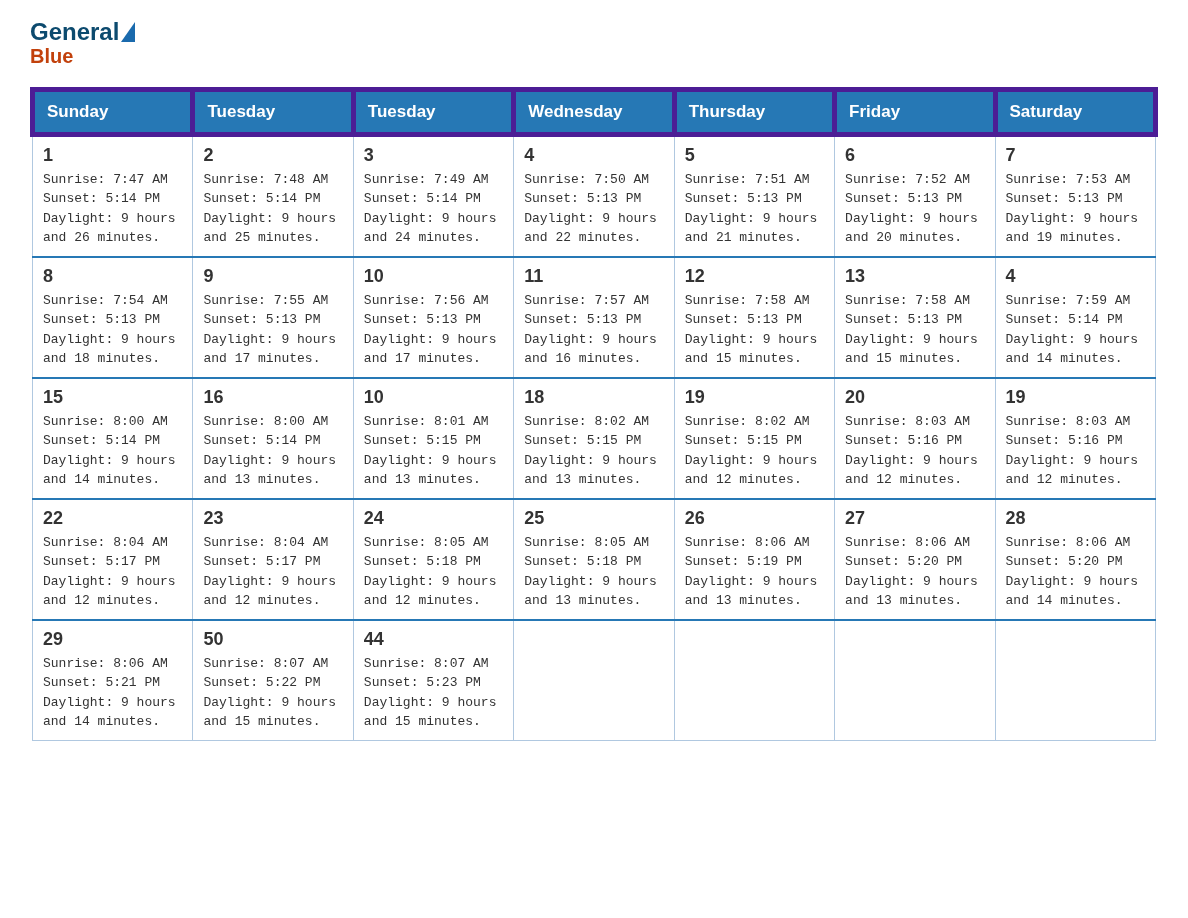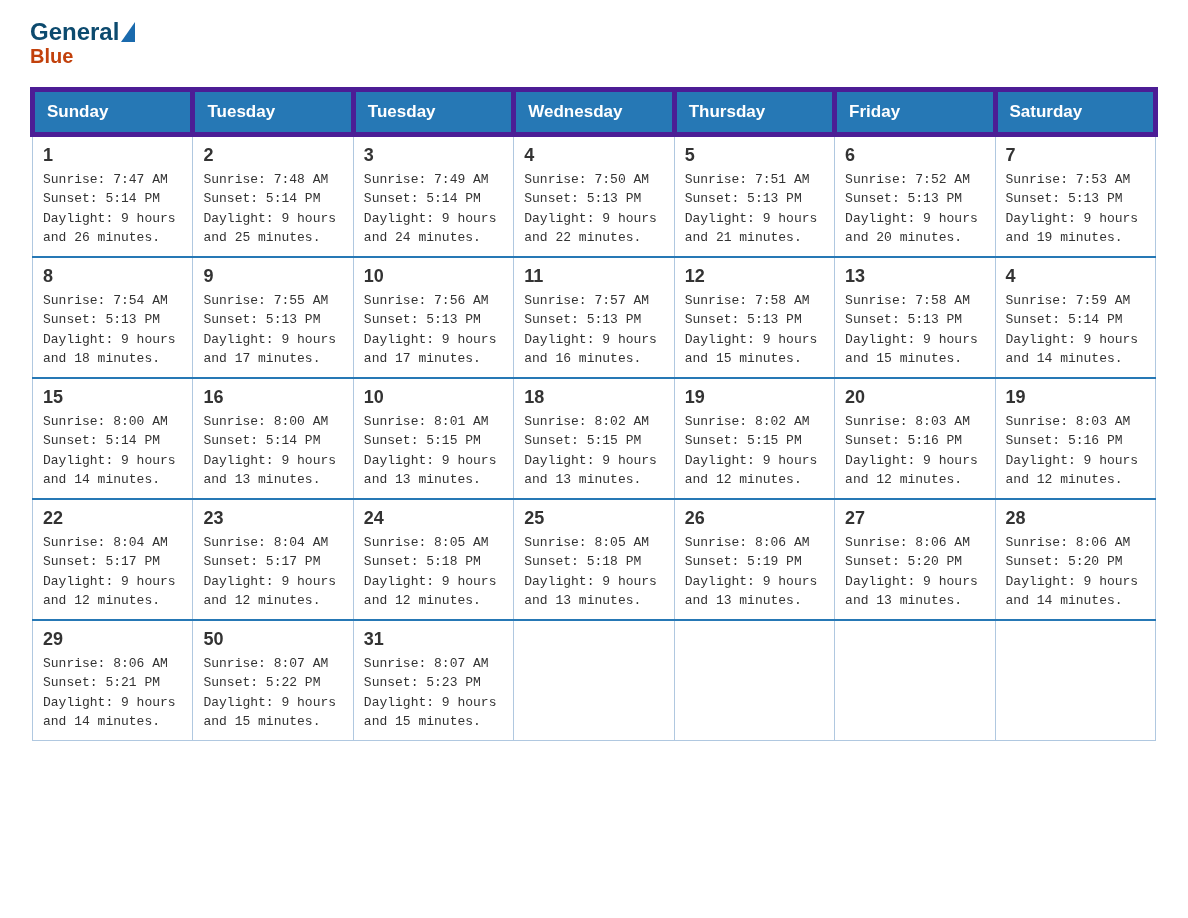--- a/index.html
+++ b/index.html
@@ -398,21 +398,21 @@
         <td>
         <div class="day-number">50</div>
         <div class="day-info">
           Sunrise: 8:07 AM<br>
           Sunset: 5:22 PM<br>
           Daylight: 9 hours<br>
           and 15 minutes.
         </div>
       </td>
         <td>
-        <div class="day-number">31</div>
+        <div class="day-number">44</div>
         <div class="day-info">
           Sunrise: 8:07 AM<br>
           Sunset: 5:23 PM<br>
           Daylight: 9 hours<br>
           and 15 minutes.
         </div>
       </td>
         <td class="empty-cell"></td>
         <td class="empty-cell"></td>
         <td class="empty-cell"></td>

